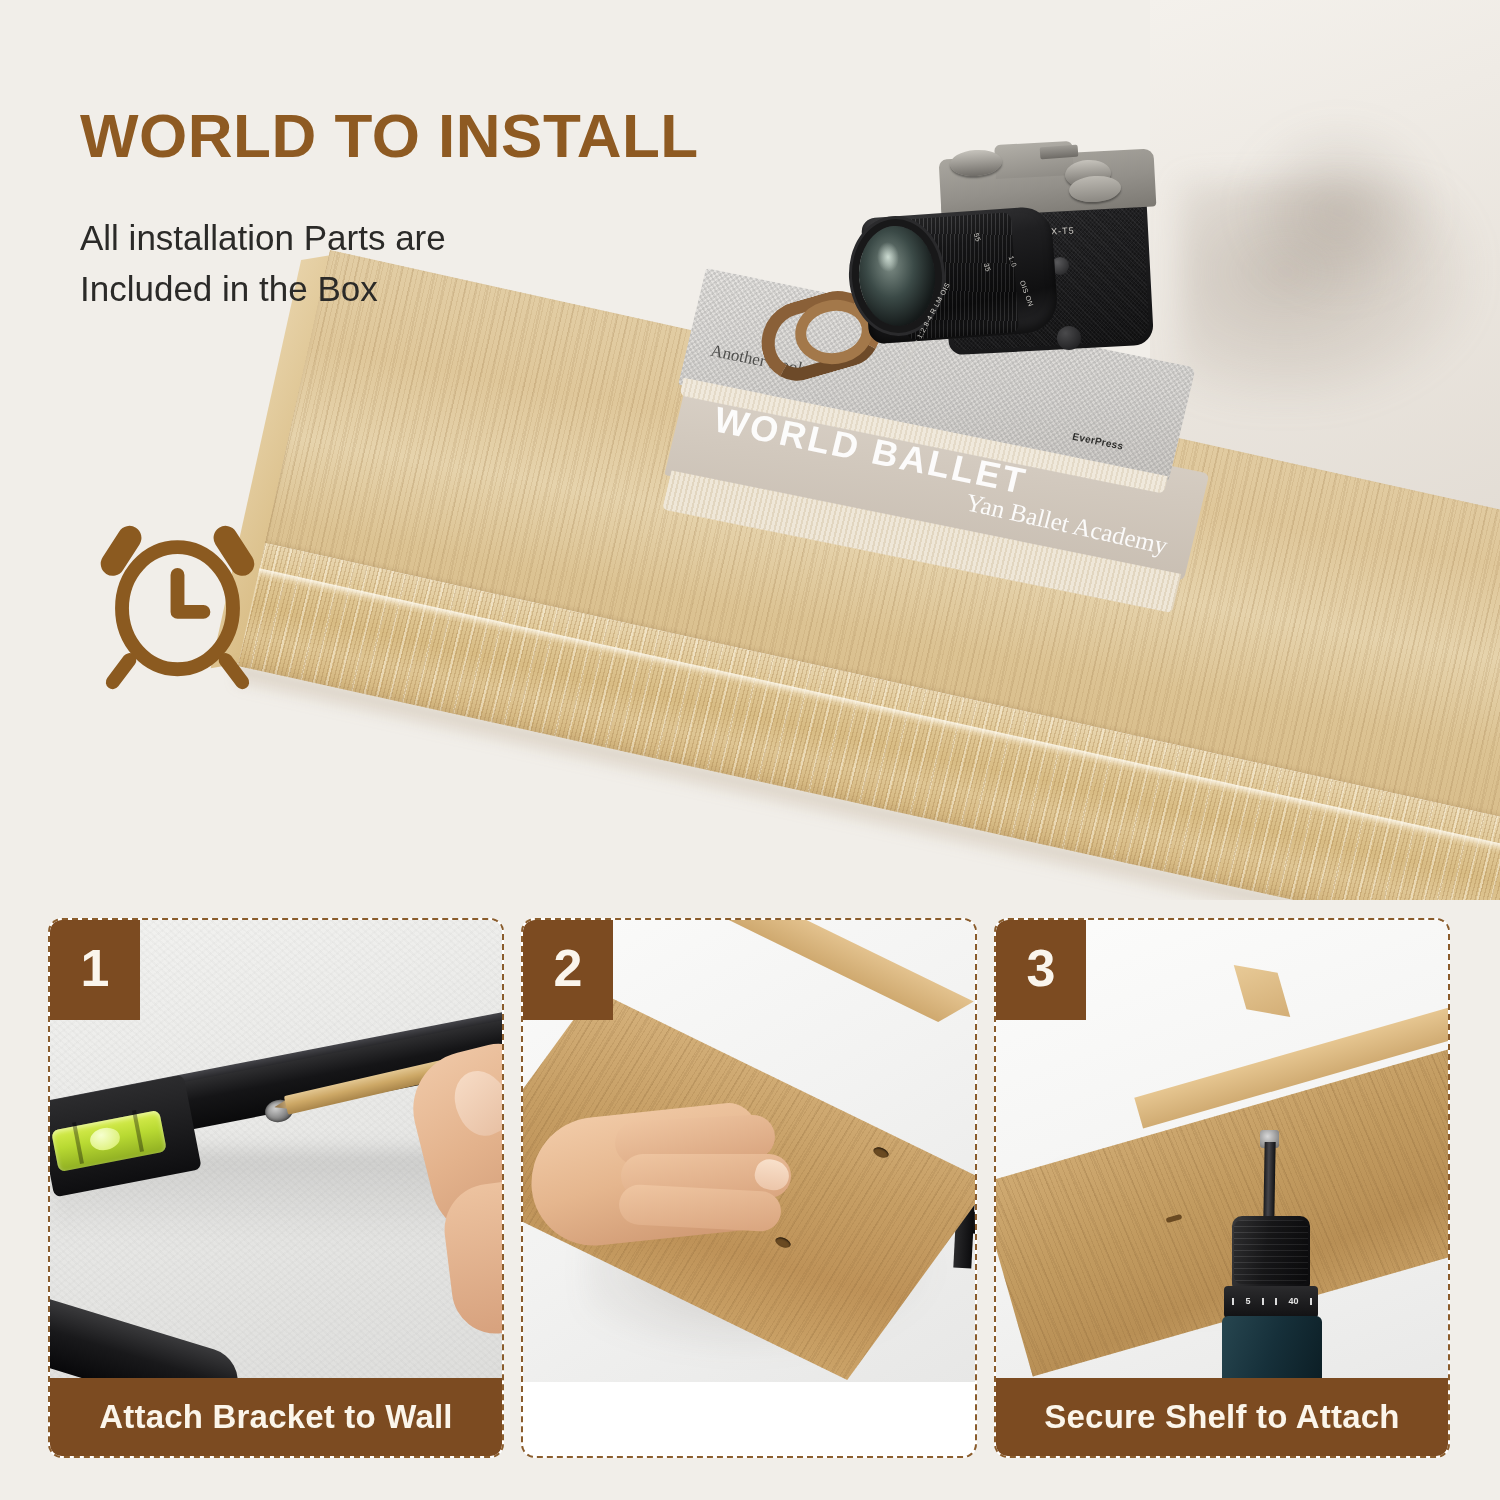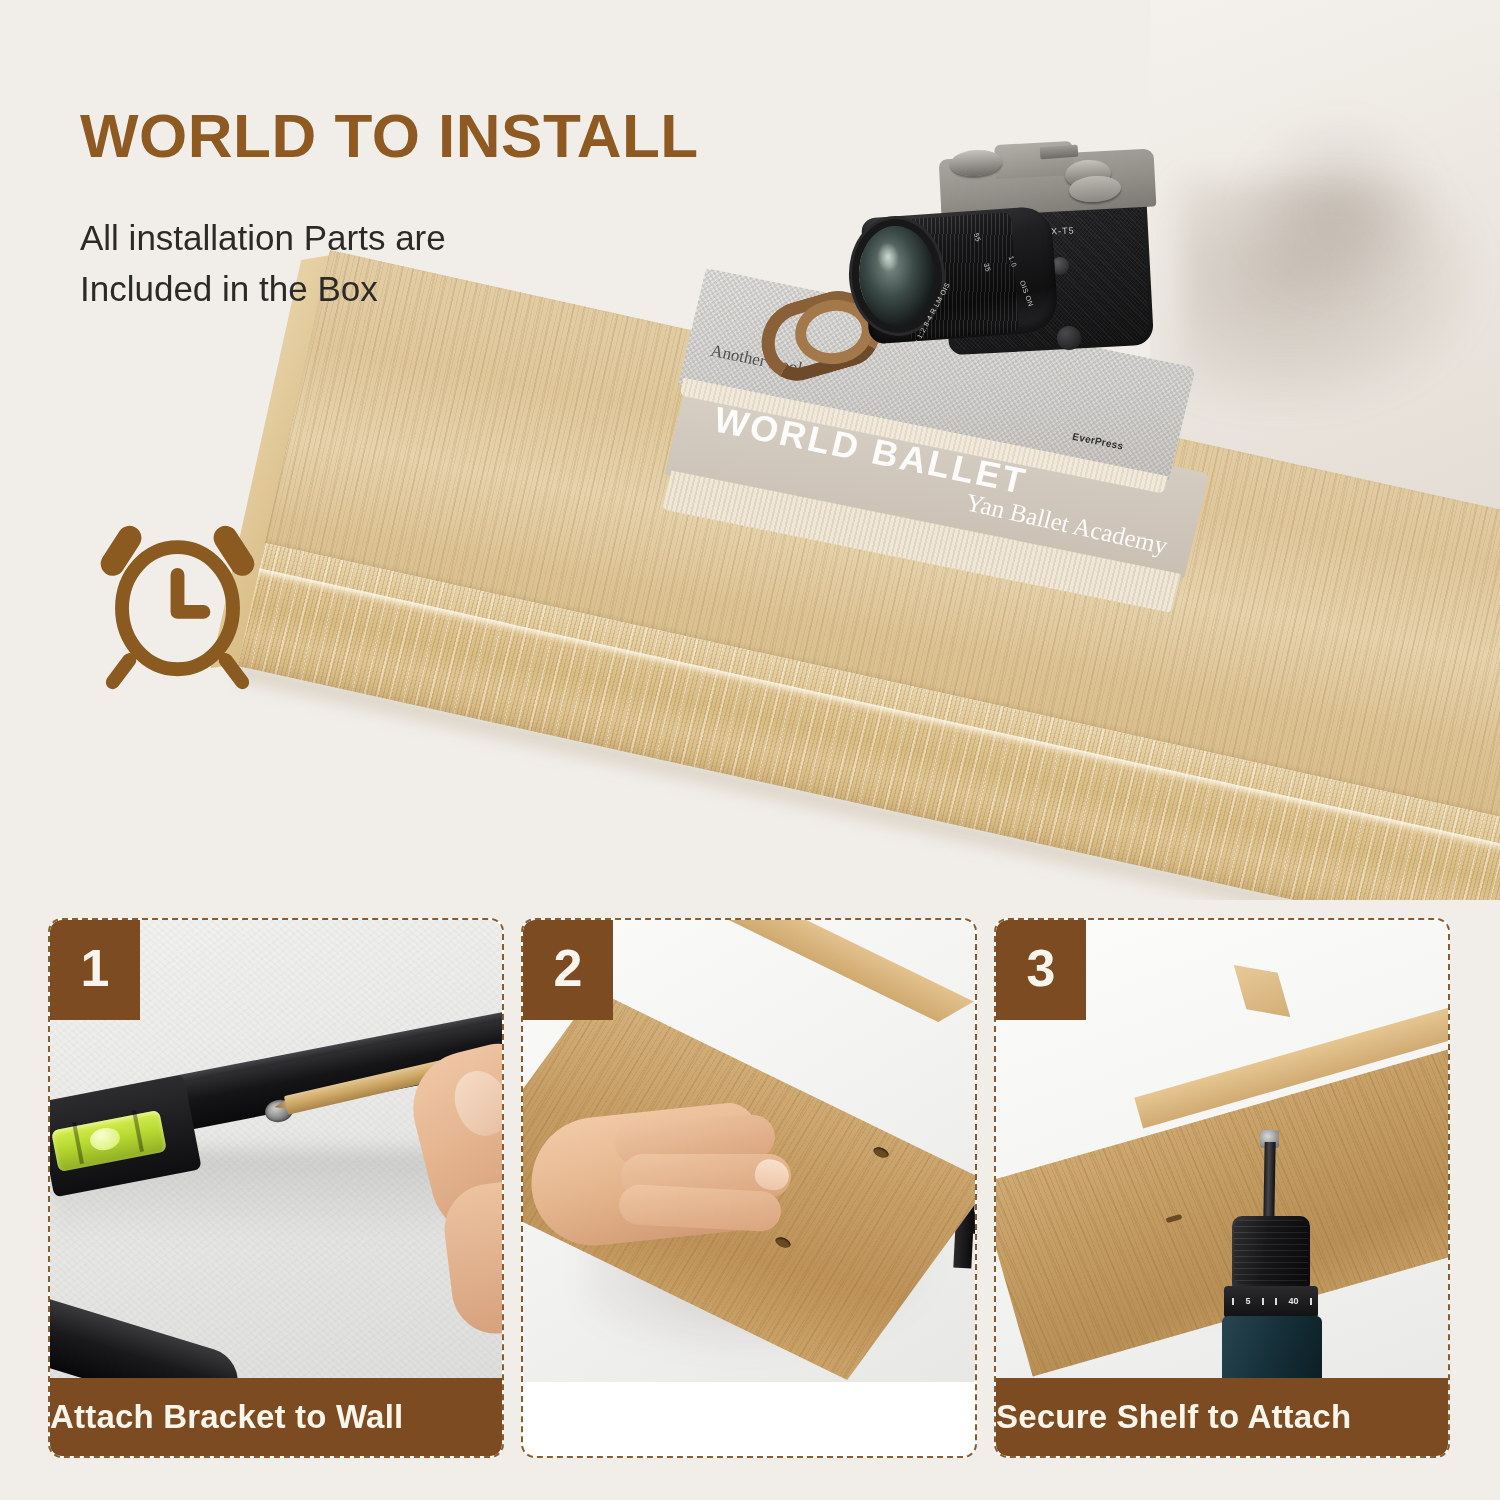--- a/index.html
+++ b/index.html
@@ -289,21 +289,21 @@
     display:flex; align-items:center; justify-content:center;
   }
   .badge span {
     color:#FAF5EC; font-size:52px; font-weight:700; line-height:1;
     margin-top:-4px;
   }
   .caption {
     position:absolute; left:0; bottom:0; width:100%; height:78px;
     background:#7C4B21;
     border-radius:0 0 11px 11px;
-    display:flex; align-items:center; justify-content:flex-start;
+    display:flex; align-items:center; justify-content:center;
     z-index:6;
   }
   .caption span {
     color:#FBF5EA; font-size:33px; font-weight:700; letter-spacing:.2px;
   }
 
   
   .w1 { position:absolute; inset:0;
         background:
           repeating-linear-gradient(42deg, rgba(0,0,0,.018) 0 2px, rgba(255,255,255,0) 2px 5px),

